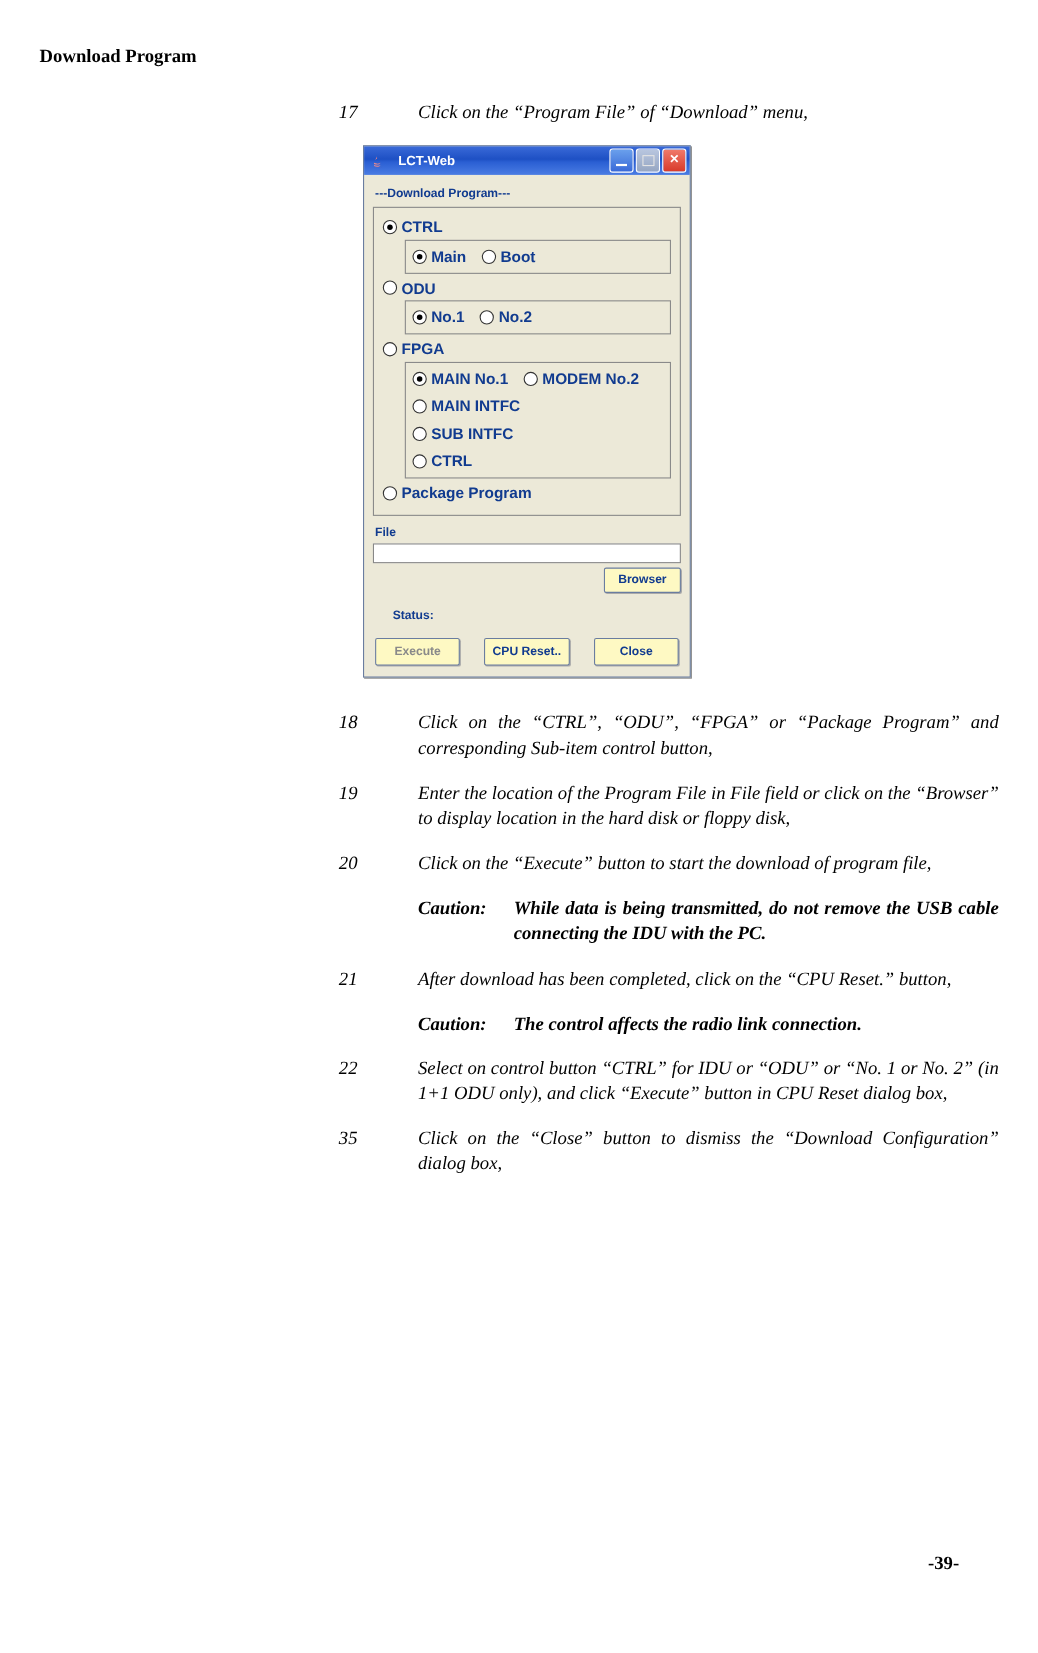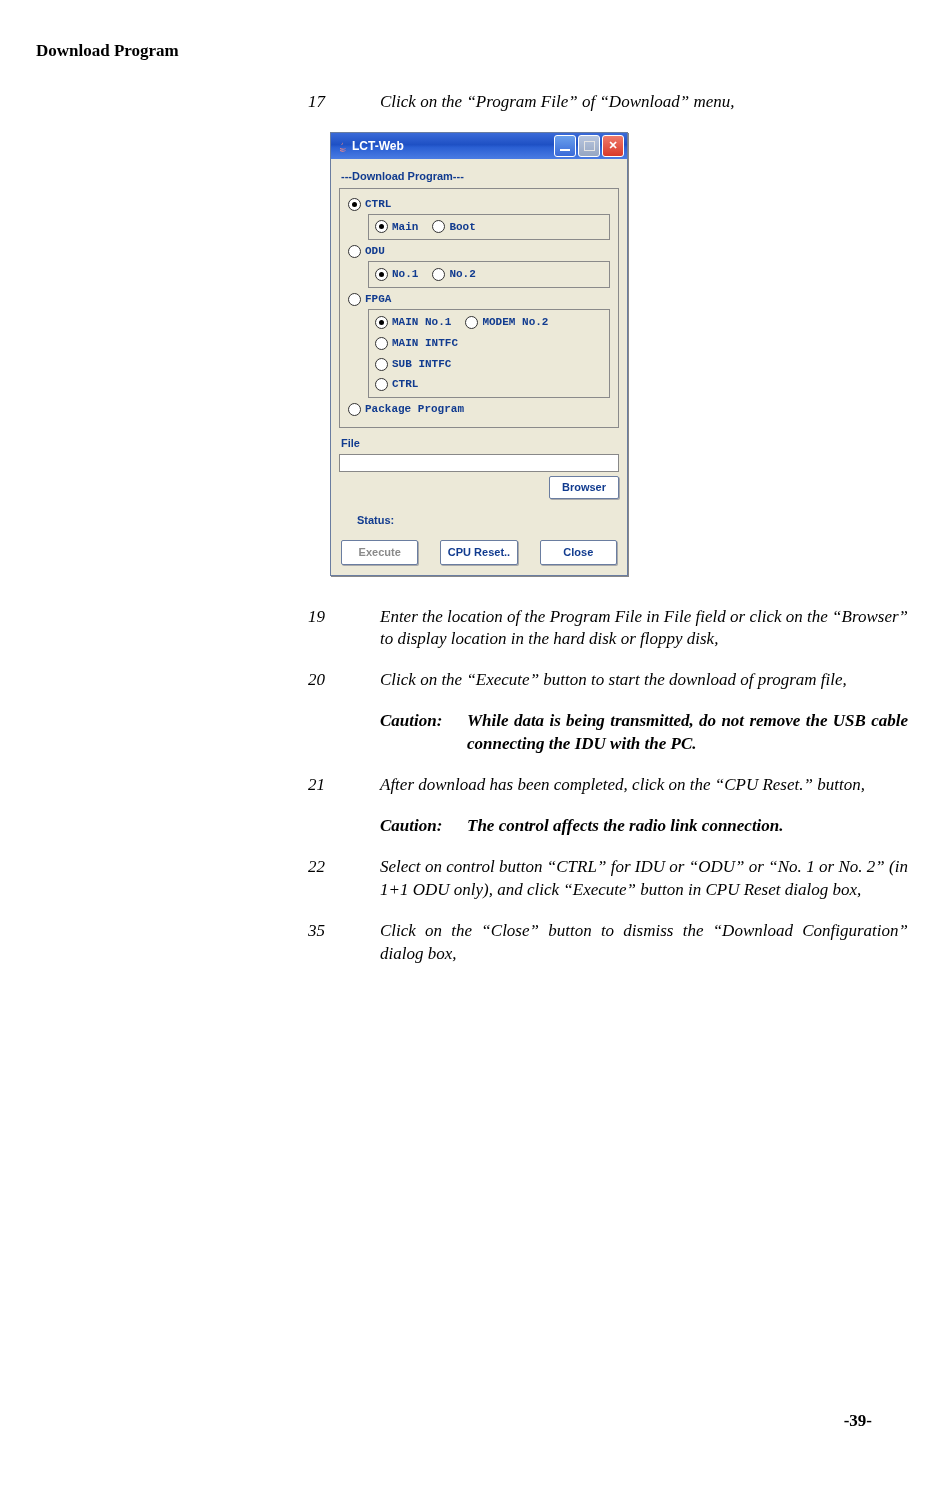--- a/index.html
+++ b/index.html
@@ -77,21 +77,21 @@
     height: 26px;
     display: flex;
     align-items: center;
     justify-content: space-between;
     padding: 0 3px 0 5px;
     background: linear-gradient(180deg,#3a6ad8 0%,#1e50c4 45%,#2a5fd3 55%,#4a7ce3 100%);
     color: #fff;
     font-weight: bold;
     font-size: 12px;
   }
-  .title-left { display:flex; align-items:flex-end; gap:2px; }
+  .title-left { display:flex; align-items:flex-end; gap:12px; }
   .java-icon {
     width: 14px; height: 14px; display:inline-block;
   }
   .tb-btns { display:flex; gap:2px; }
   .tb-btn {
     width: 20px; height: 20px; border:1px solid #fff; border-radius:3px;
     display:flex; align-items:center; justify-content:center;
     background: linear-gradient(180deg,#6aa0ec,#3a6ad8);
     color:#fff; font-weight:bold; font-size:11px;
   }
@@ -106,30 +106,30 @@
     padding:6px 8px 8px 8px;
     margin-bottom:8px;
   }
   .row { display:flex; align-items:center; gap:4px; margin:2px 0; }
   .radio {
     width:11px; height:11px; border:1px solid #333; border-radius:50%;
     display:inline-flex; align-items:center; justify-content:center; background:#fff;
     flex-shrink:0;
   }
   .radio.sel::after { content:""; width:5px; height:5px; background:#000; border-radius:50%; display:block; }
-  .lbl-b { font-weight:bold; color:#113b8f; font-size:11px;font-family:Liberation Mono, monospace; }
+  .lbl-b { font-weight:bold; color:#113b8f; font-size:14px; }
   .subbox {
     border:1px solid #8a8a8a; padding:3px 6px; margin:2px 0 4px 20px;
     display:flex; gap:14px; flex-wrap:wrap;
   }
   .file-label { font-weight:bold; color:#113b8f; font-size:11px; margin:6px 0 3px 2px; }
   .file-field { width:100%; height:18px; border:1px solid #888; background:#fff; box-sizing:border-box; }
   .browser-row { display:flex; justify-content:flex-end; margin-top:4px; }
   .btn {
-    border:1px solid #6a7da0; background:#ffffff; padding:3px 12px;
+    border:1px solid #6a7da0; background:#fef9c3; padding:3px 12px;
     font-size:11px; font-weight:bold; color:#113b8f; border-radius:2px;
     box-shadow:1px 1px 0 #aaa;
   }
   .btn.disabled { color:#8a8a8a; }
   .status-row { font-weight:bold; color:#113b8f; font-size:11px; margin:14px 0 12px 18px; }
   .bottom-btns { display:flex; justify-content:space-between; gap:22px; padding:0 2px; }
   .bottom-btns .btn { flex:1; text-align:center; padding:4px 0; }
   .minicon-line { width:10px; height:2px; background:#fff; margin-top:8px; }
   .maxicon-box { width:9px; height:8px; border:1px solid #e4e4e4; }
 </style>
@@ -248,20 +248,24 @@
 
         <div class="bottom-btns">
           <div class="btn disabled">Execute</div>
           <div class="btn">CPU Reset..</div>
           <div class="btn">Close</div>
         </div>
       </div>
     </div>
   </div>
 
+  <div class="step">
+    <div class="step-num">18</div>
+    <div class="step-text">Click on the “CTRL”, “ODU”, “FPGA” or “Package Program” and corresponding Sub-item control button,</div>
+  </div>
 
   <div class="step">
     <div class="step-num">19</div>
     <div class="step-text">Enter the location of the Program File in File field or click on the “Browser” to display location in the hard disk or floppy disk,</div>
   </div>
 
   <div class="step">
     <div class="step-num">20</div>
     <div class="step-text">Click on the “Execute” button to start the download of program file,</div>
   </div>

